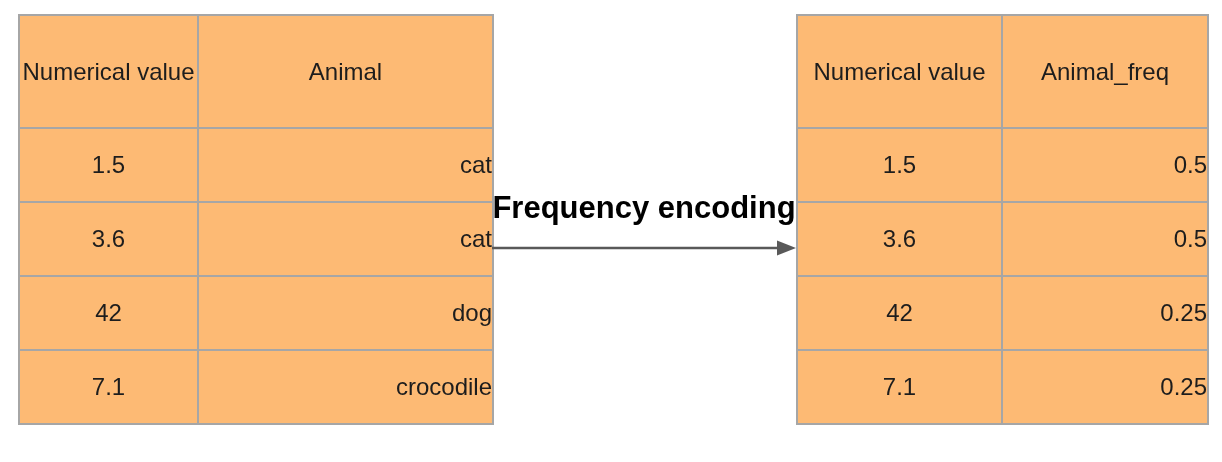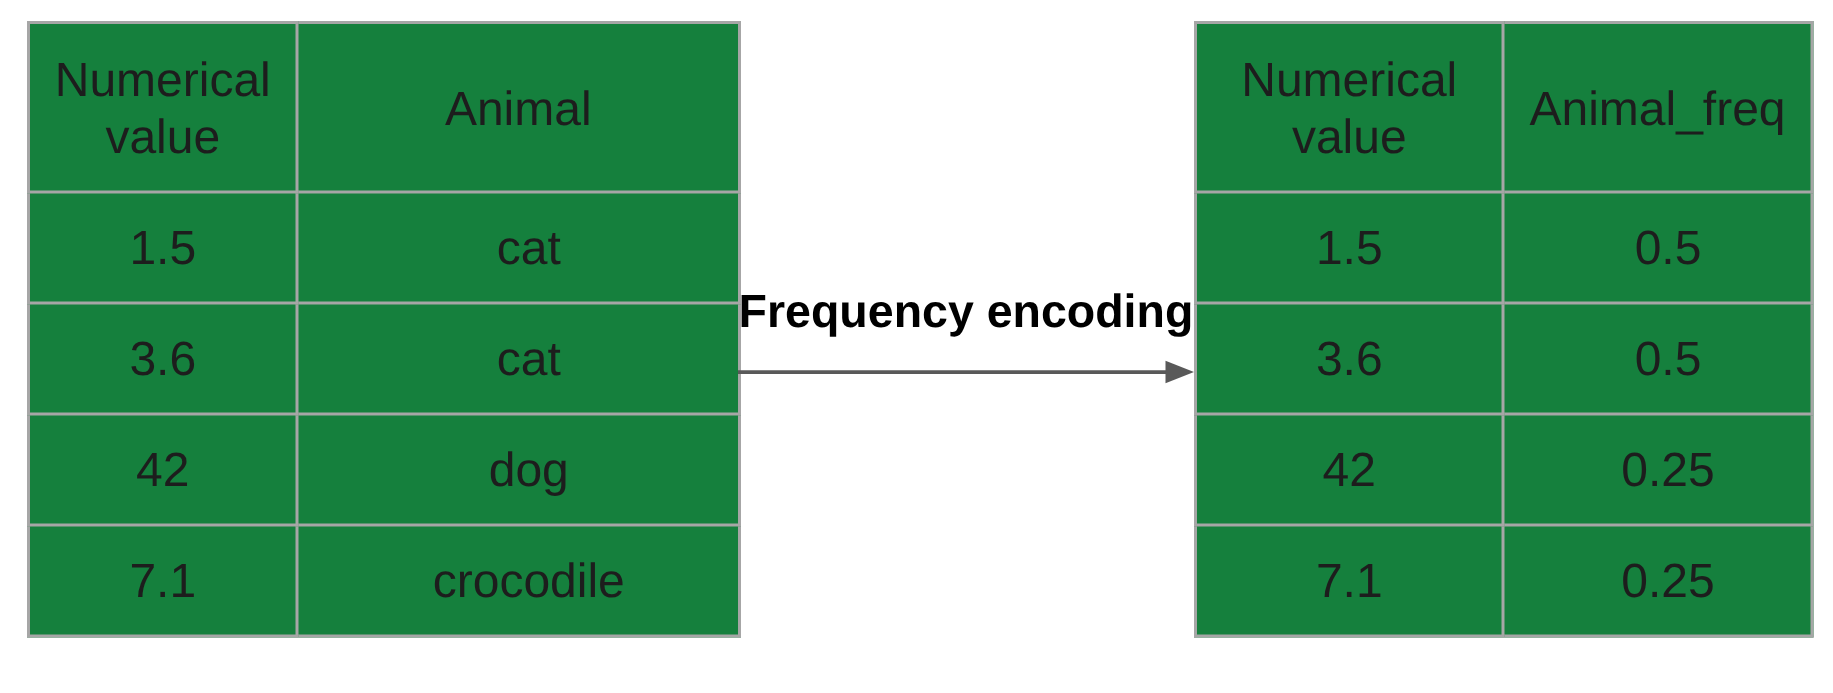--- a/index.html
+++ b/index.html
@@ -12,38 +12,38 @@
     position: relative;
     width: 1222px;
     height: 462px;
     background: var(--background, #ffffff);
     overflow: hidden;
   }
   table.data-table {
     position: absolute;
     border-collapse: collapse;
     table-layout: fixed;
-    background: #15803d;
-    font-size: 32px;
+    background: #fdba74;
+    font-size: 24px;
   }
   table.data-table.left-pos  { left: 18px;  top: 14px; width: 474px; }
   table.data-table.right-pos { left: 796px; top: 14px; width: 411px; }
   table.data-table th,
   table.data-table td {
     border: 2px solid var(--border-color, #a6a6a6);
     vertical-align: middle;
     font-weight: normal;
     overflow: hidden;
   }
   table.data-table thead tr { height: 113px; }
   table.data-table tbody tr { height: 74px; }
   th.col-head { text-align: center; line-height: 38px; }
   .hdr-wrap { display: inline-block; max-width: 175px; }
   td.num-cell { text-align: center; }
-  td.val-cell { text-align: center; padding-left: 14px; }
+  td.val-cell { text-align: right; padding-left: 14px; }
   .middle-zone {
     position: absolute;
     left: 492px;
     top: 0;
     width: 304px;
     height: 455px;
   }
   .transform-label {
     position: absolute;
     left: 0;

